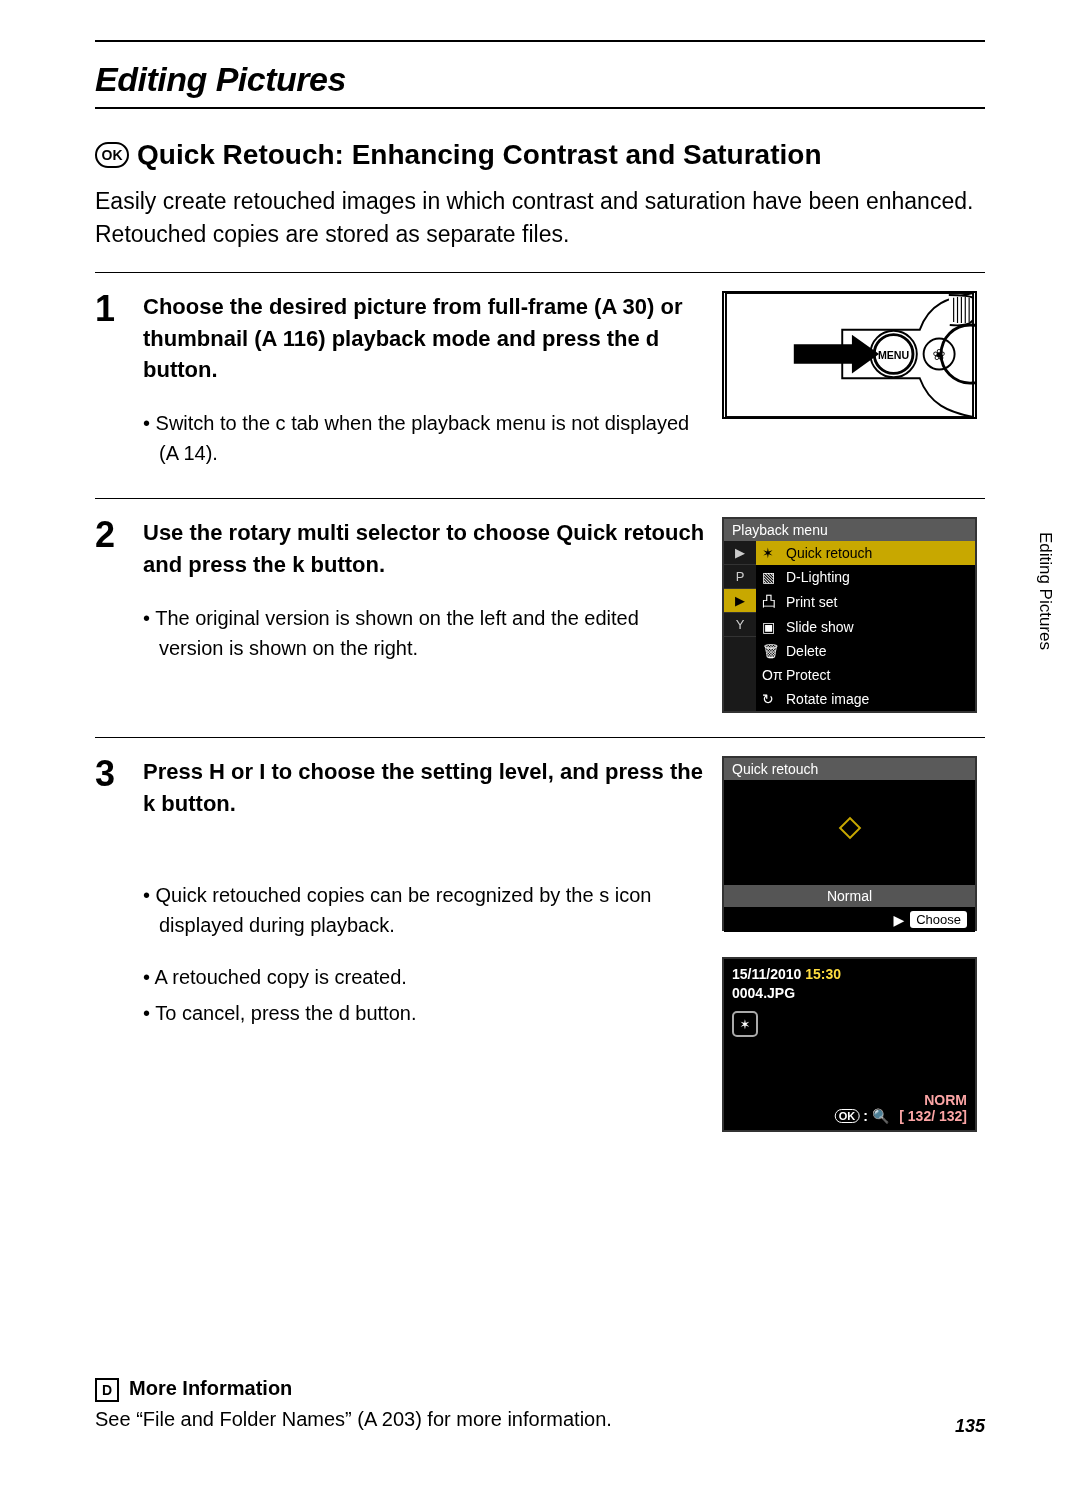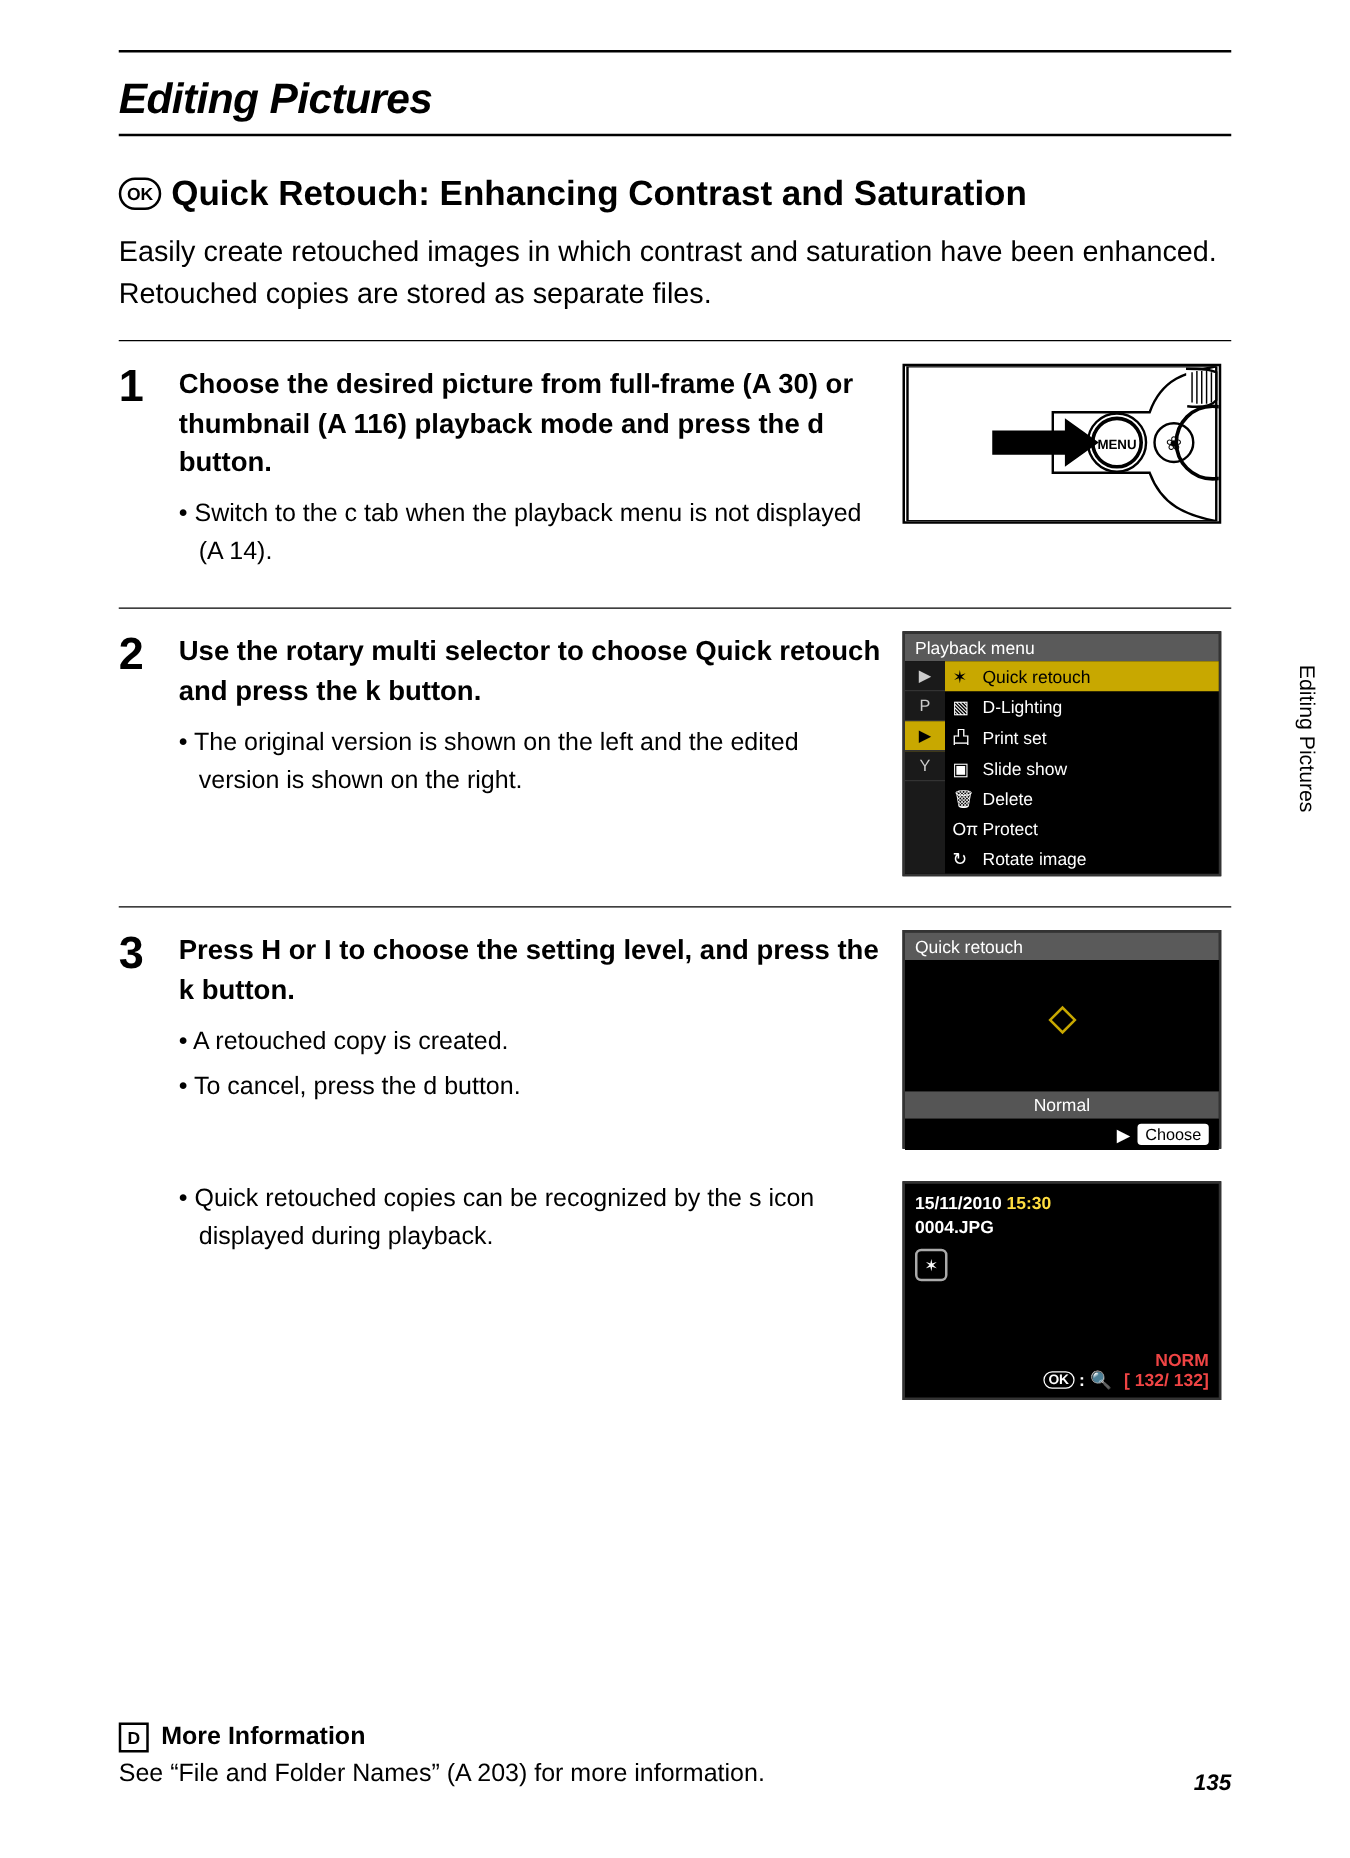--- a/index.html
+++ b/index.html
@@ -59,21 +59,21 @@
     width: 34px;
     flex-shrink: 0;
     line-height: 1;
   }
   .step-body { flex: 1; }
   .step-text {
     font-size: 22px;
     font-weight: 600;
     line-height: 1.45;
   }
-  .sub-bullets { margin-top: 10px; }
+  .sub-bullets { margin-top: 22px; }
   .sub-bullet {
     font-size: 20px;
     line-height: 1.5;
     padding-left: 16px;
     text-indent: -16px;
     margin-bottom: 6px;
   }
   .sub-bullet::before {
     content: "• ";
   }
@@ -167,21 +167,21 @@
     position: absolute; top: 52px; left: 8px;
     width: 26px; height: 26px;
     border: 2px solid #aaa;
     border-radius: 5px;
     display: flex; align-items: center; justify-content: center;
     font-size: 13px; color: #fff;
   }
   .pb-bottom {
     position: absolute; bottom: 6px; right: 8px;
     font-size: 14px; font-weight: 700;
-    color: #ef4444;
+    color: #fca5a5;
     text-shadow: 0 0 3px #000;
     text-align: right;
   }
   .pb-ok {
     position: absolute; bottom: 6px; left: 55%;
     transform: translateX(-50%);
     font-size: 14px; font-weight: 700;
     color: #fff;
     display: flex; gap: 4px; align-items: center;
   }
@@ -335,26 +335,26 @@
         </div>
       </div>
     </div>
   </div>
 </div>
 
 <div class="step step3 no-border-bottom">
   <div class="step-num">3</div>
   <div class="step-body">
     <div class="step-text">Press H  or I  to choose the setting level, and press the k button.</div>
+    <div class="sub-bullets" style="margin-top:60px;">
+      <div class="sub-bullet">Quick retouched copies can be recognized by the s icon displayed during playback.</div>
+    </div>
     <div class="sub-bullets">
       <div class="sub-bullet">A retouched copy is created.</div>
       <div class="sub-bullet">To cancel, press the d button.</div>
-    </div>
-    <div class="sub-bullets" style="margin-top:60px;">
-      <div class="sub-bullet">Quick retouched copies can be recognized by the s icon displayed during playback.</div>
     </div>
   </div>
   <div class="step-figure">
     <div class="retouch-screen">
       <div class="retouch-header">Quick retouch</div>
       <div class="retouch-canvas">
         <div class="retouch-diamond"></div>
       </div>
       <div class="retouch-slider">Normal</div>
       <div class="retouch-footer">

